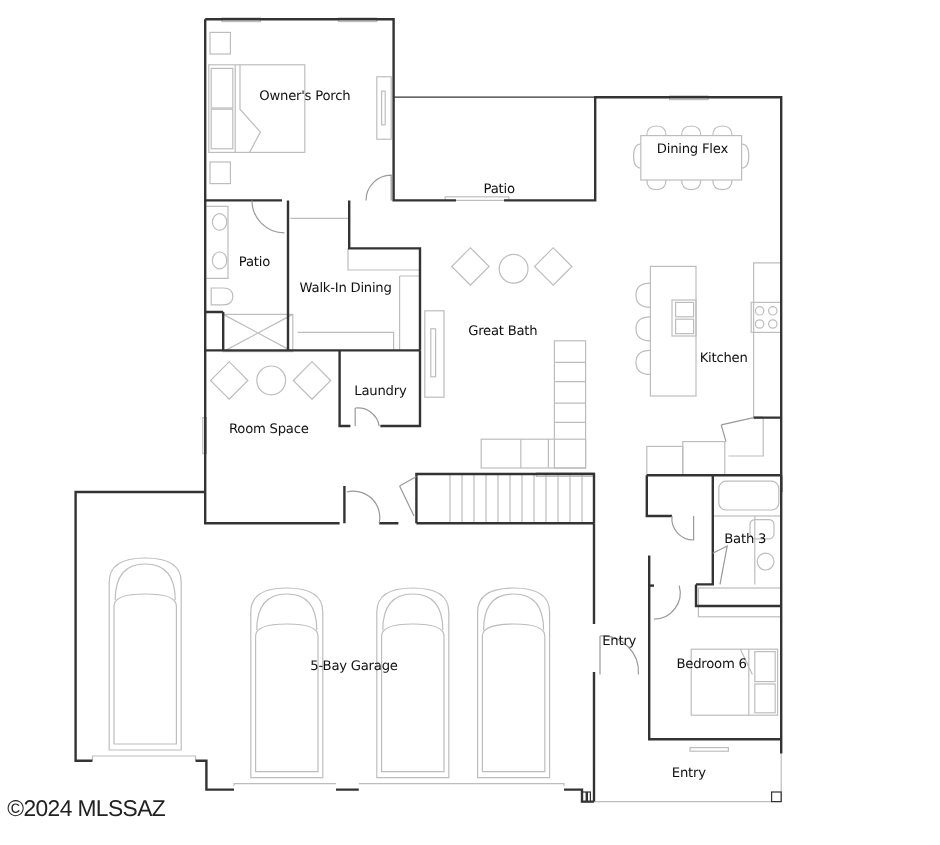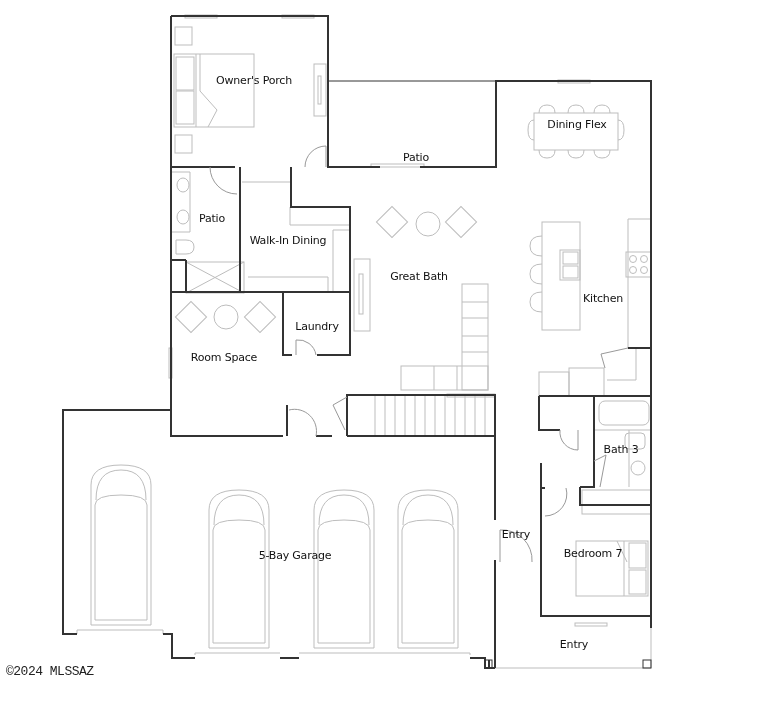--- a/index.html
+++ b/index.html
@@ -1,19 +1,19 @@
 <!DOCTYPE html>
 <html><head>
 <meta charset="utf-8">
 <style>
   html, body { margin:0; padding:0; background:#ffffff; }
   body { width:783px; height:704px; position:relative; overflow:hidden; font-family:"DejaVu Sans", sans-serif; }
   #plan { position:absolute; left:0; top:0; }
   .label { position:absolute; font-family:"DejaVu Sans", sans-serif; font-size:11px; color:#111; white-space:nowrap; transform:translate(-50%,-50%); letter-spacing:-0.2px; }
-  .watermark { position:absolute; left:6px; top:664px; font-family:Liberation Mono, monospace; font-size:13px; color:#222; letter-spacing:-0.5px; }
+  .watermark { position:absolute; left:6px; top:664px; font-family:Liberation Sans, sans-serif; font-size:19px; color:#222; letter-spacing:-0.5px; }
 </style>
 </head>
 <body>
 
 <svg id="plan" width="783" height="704" viewBox="0 0 783 704" xmlns="http://www.w3.org/2000/svg">
 
   <g stroke="#bdbdbd" stroke-width="1" fill="none">
 
     <rect x="185" y="15" width="32" height="3"></rect>
     <rect x="282" y="15" width="32" height="3"></rect>
@@ -177,16 +177,16 @@
 <div class="label" style="left:577px;top:124px;">Dining Flex</div>
 <div class="label" style="left:212px;top:218px;">Patio</div>
 <div class="label" style="left:288px;top:240px;">Walk-In Dining</div>
 <div class="label" style="left:419px;top:276px;">Great Bath</div>
 <div class="label" style="left:603px;top:298px;">Kitchen</div>
 <div class="label" style="left:317px;top:326px;">Laundry</div>
 <div class="label" style="left:224px;top:357px;">Room Space</div>
 <div class="label" style="left:621px;top:449px;">Bath 3</div>
 <div class="label" style="left:516px;top:534px;">Entry</div>
 <div class="label" style="left:295px;top:555px;">5-Bay Garage</div>
-<div class="label" style="left:593px;top:553px;">Bedroom 7</div>
+<div class="label" style="left:593px;top:553px;">Bedroom 6</div>
 <div class="label" style="left:574px;top:644px;">Entry</div>
 
 <div class="watermark">©2024 MLSSAZ</div>
 
 </body></html>

